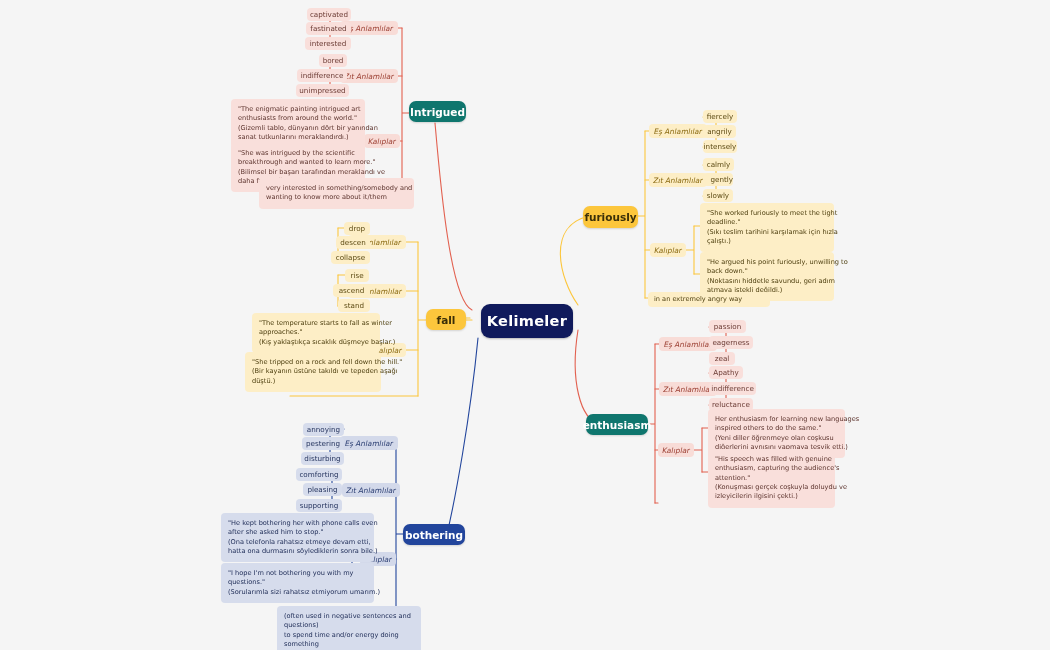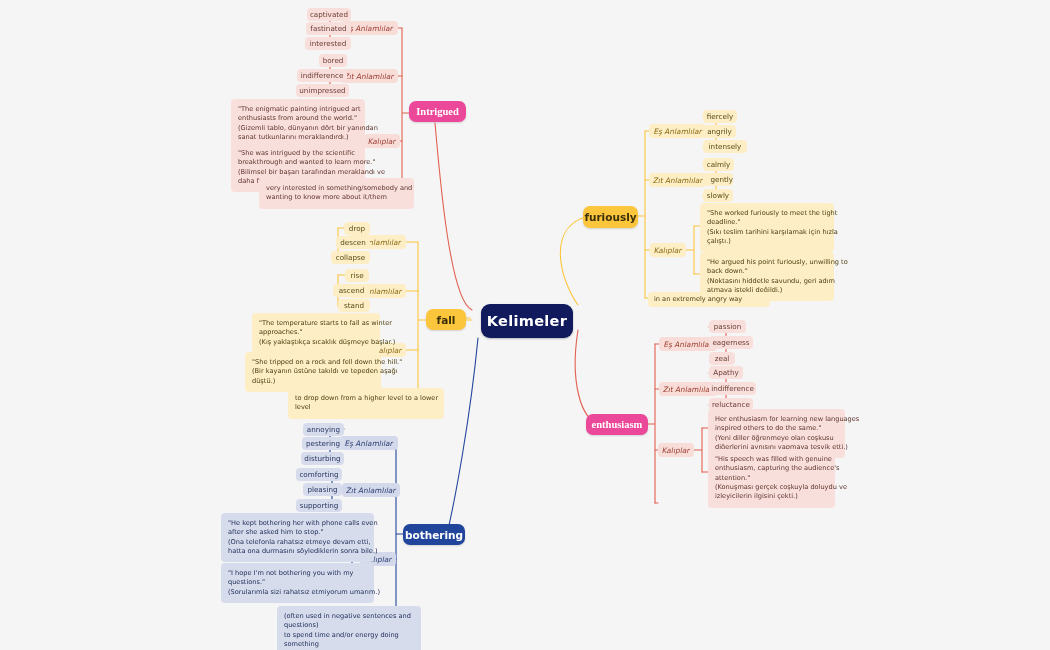--- a/index.html
+++ b/index.html
@@ -22,21 +22,21 @@
     background:#101a5c;color:#ffffff;border-radius:9px;
     font-size:14.5px;font-weight:bold;letter-spacing:.3px;
     justify-content:center;
     box-shadow:0 1px 2px rgba(0,0,0,.25);
   }
 
   
   .topic{color:#ffffff;font-size:10.5px;font-weight:bold;
          justify-content:center;border-radius:7px;
          box-shadow:0 1px 2px rgba(0,0,0,.14);}
-  .topic.red{background:#ec4899;font-family:Liberation Serif, serif;}
+  .topic.red{background:#0f766e;}
   .topic.yellow{background:#fcc63c;color:#3b2f08;}
   .topic.blue{background:#22459c;color:#ffffff;}
 
   
   .cat{font-size:7.4px;border-radius:4px;justify-content:center;font-style:italic;}
   .cat.red{background:#f8dcd7;color:#9c4034;}
   .cat.yellow{background:#fdeec6;color:#8a6a12;}
   .cat.blue{background:#d3d9ea;color:#2b3e72;}
 
   
@@ -255,24 +255,20 @@
 <div class="blk yellow" style="position:absolute;left:252px;top:313px;width:114px;">
   <span class="ln">"The temperature starts to fall as winter</span>
   <span class="ln">approaches."</span>
   <span class="ln">(Kış yaklaştıkça sıcaklık düşmeye başlar.)</span>
 </div>
 <div class="blk yellow" style="position:absolute;left:245px;top:352px;width:122px;">
   <span class="ln">"She tripped on a rock and fell down the hill."</span>
   <span class="ln">(Bir kayanın üstüne takıldı ve tepeden aşağı</span>
   <span class="ln">düştü.)</span>
 </div>
-<div class="blk yellow" style="position:absolute;left:288px;top:388px;width:142px;">
-  <span class="ln">to drop down from a higher level to a lower</span>
-  <span class="ln">level</span>
-</div>
 
 <div class="node topic blue" style="left:403px;top:524px;width:62px;height:21px;">
   <span>bothering</span>
 </div>
 <div class="node cat blue" style="left:340px;top:436px;width:58px;height:14px;">
   <span>Eş Anlamlılar</span>
 </div>
 <div class="node cat blue" style="left:342px;top:483px;width:58px;height:14px;">
   <span>Zıt Anlamlılar</span>
 </div>
@@ -326,21 +322,21 @@
 </div>
 <div class="node cat yellow" style="left:650px;top:243px;width:36px;height:14px;">
   <span>Kalıplar</span>
 </div>
 <div class="node leaf yellow" style="left:703px;top:110px;width:34px;height:13px;">
   <span>fiercely</span>
 </div>
 <div class="node leaf yellow" style="left:703px;top:125px;width:33px;height:13px;">
   <span>angrily</span>
 </div>
-<div class="node leaf yellow" style="left:703px;top:140px;width:44px;height:13px;">
+<div class="node leaf yellow" style="left:703px;top:140px;width:34px;height:13px;">
   <span>intensely</span>
 </div>
 <div class="node leaf yellow" style="left:703px;top:158px;width:31px;height:13px;">
   <span>calmly</span>
 </div>
 <div class="node leaf yellow" style="left:703px;top:173px;width:30px;height:13px;justify-content:flex-end;">
   <span>gently</span>
 </div>
 <div class="node leaf yellow" style="left:703px;top:189px;width:30px;height:13px;">
   <span>slowly</span>

